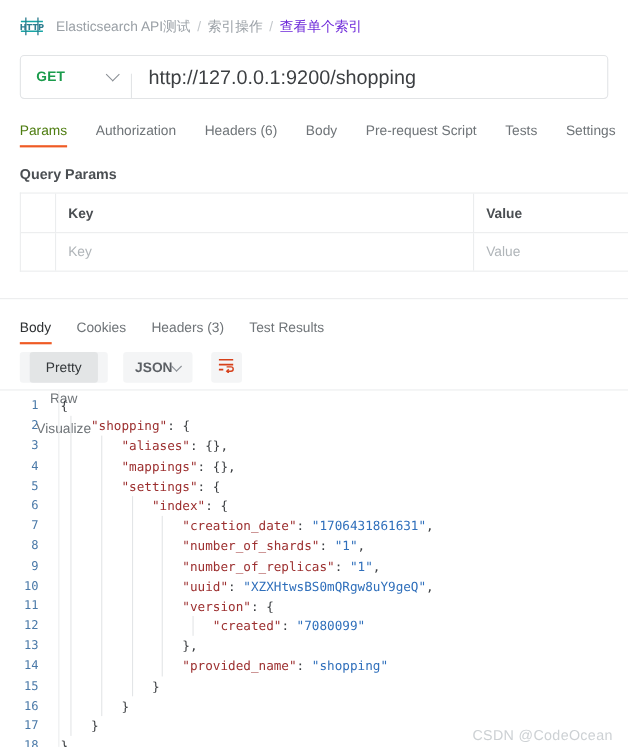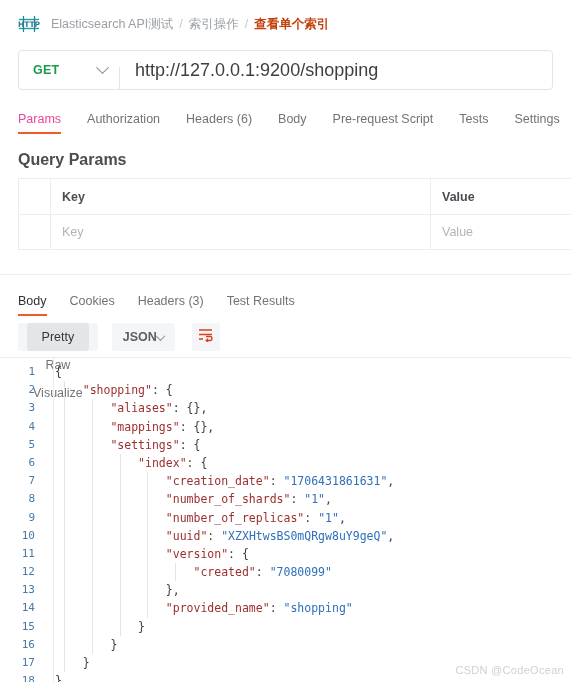--- a/index.html
+++ b/index.html
@@ -23,21 +23,21 @@
     width: 22px; height: 18px;
     margin-right: 11px;
     flex: 0 0 auto;
     position: relative;
   }
   .crumb {
     font-size: 12.5px;
     color: #9aa0a6;
     white-space: nowrap;
   }
-  .crumb.current { color: #c2410c; font-weight: bold; }
+  .crumb.current { color: #6d28d9; font-weight: normal; }
   .crumb-sep {
     font-size: 12.5px;
     color: #c4c8cc;
     margin: 0 6px;
   }
 
   
   .url-row {
     padding: 0 18px;
     margin-top: 2px;
@@ -100,32 +100,32 @@
   .req-tab {
     font-size: 12.5px;
     color: #6f7478;
     padding: 0 0 8px 0;
     margin-right: 26px;
     cursor: pointer;
     position: relative;
     white-space: nowrap;
   }
   .req-tab:last-child { margin-right: 0; }
-  .req-tab.active { color: #ec4899; }
+  .req-tab.active { color: #4d7c0f; }
   .req-tab.active::after {
     content: "";
     position: absolute;
     left: 0; right: 0; bottom: 0;
     height: 2px;
     background: #ef5b25;
   }
 
   
   .qp-title {
-    font-size: 16px;
+    font-size: 13px;
     font-weight: bold;
     color: #4a4e52;
     padding: 0 18px;
     margin-top: 17px;
   }
   .qp-table {
     margin: 9px 18px 0 18px;
     border: 1px solid #ebedee;
     border-right: 0;
     width: calc(100% - 18px);
@@ -299,23 +299,23 @@
   .guide {
     position: absolute;
     width: 1px;
     background: #e3e5e7;
     top: 5px;
   }
 
   
   .watermark {
     position: absolute;
-    right: 7px;
+    right: 14px;
     bottom: 9px;
-    font-size: 11px;
+    font-size: 13px;
     color: #cdd1d4;
     letter-spacing: .3px;
   }
 </style>
 </head>
 <body>
 
 <div class="breadcrumb-bar">
   <span class="http-icon">
     <svg width="22" height="18" viewBox="0 0 22 18">

